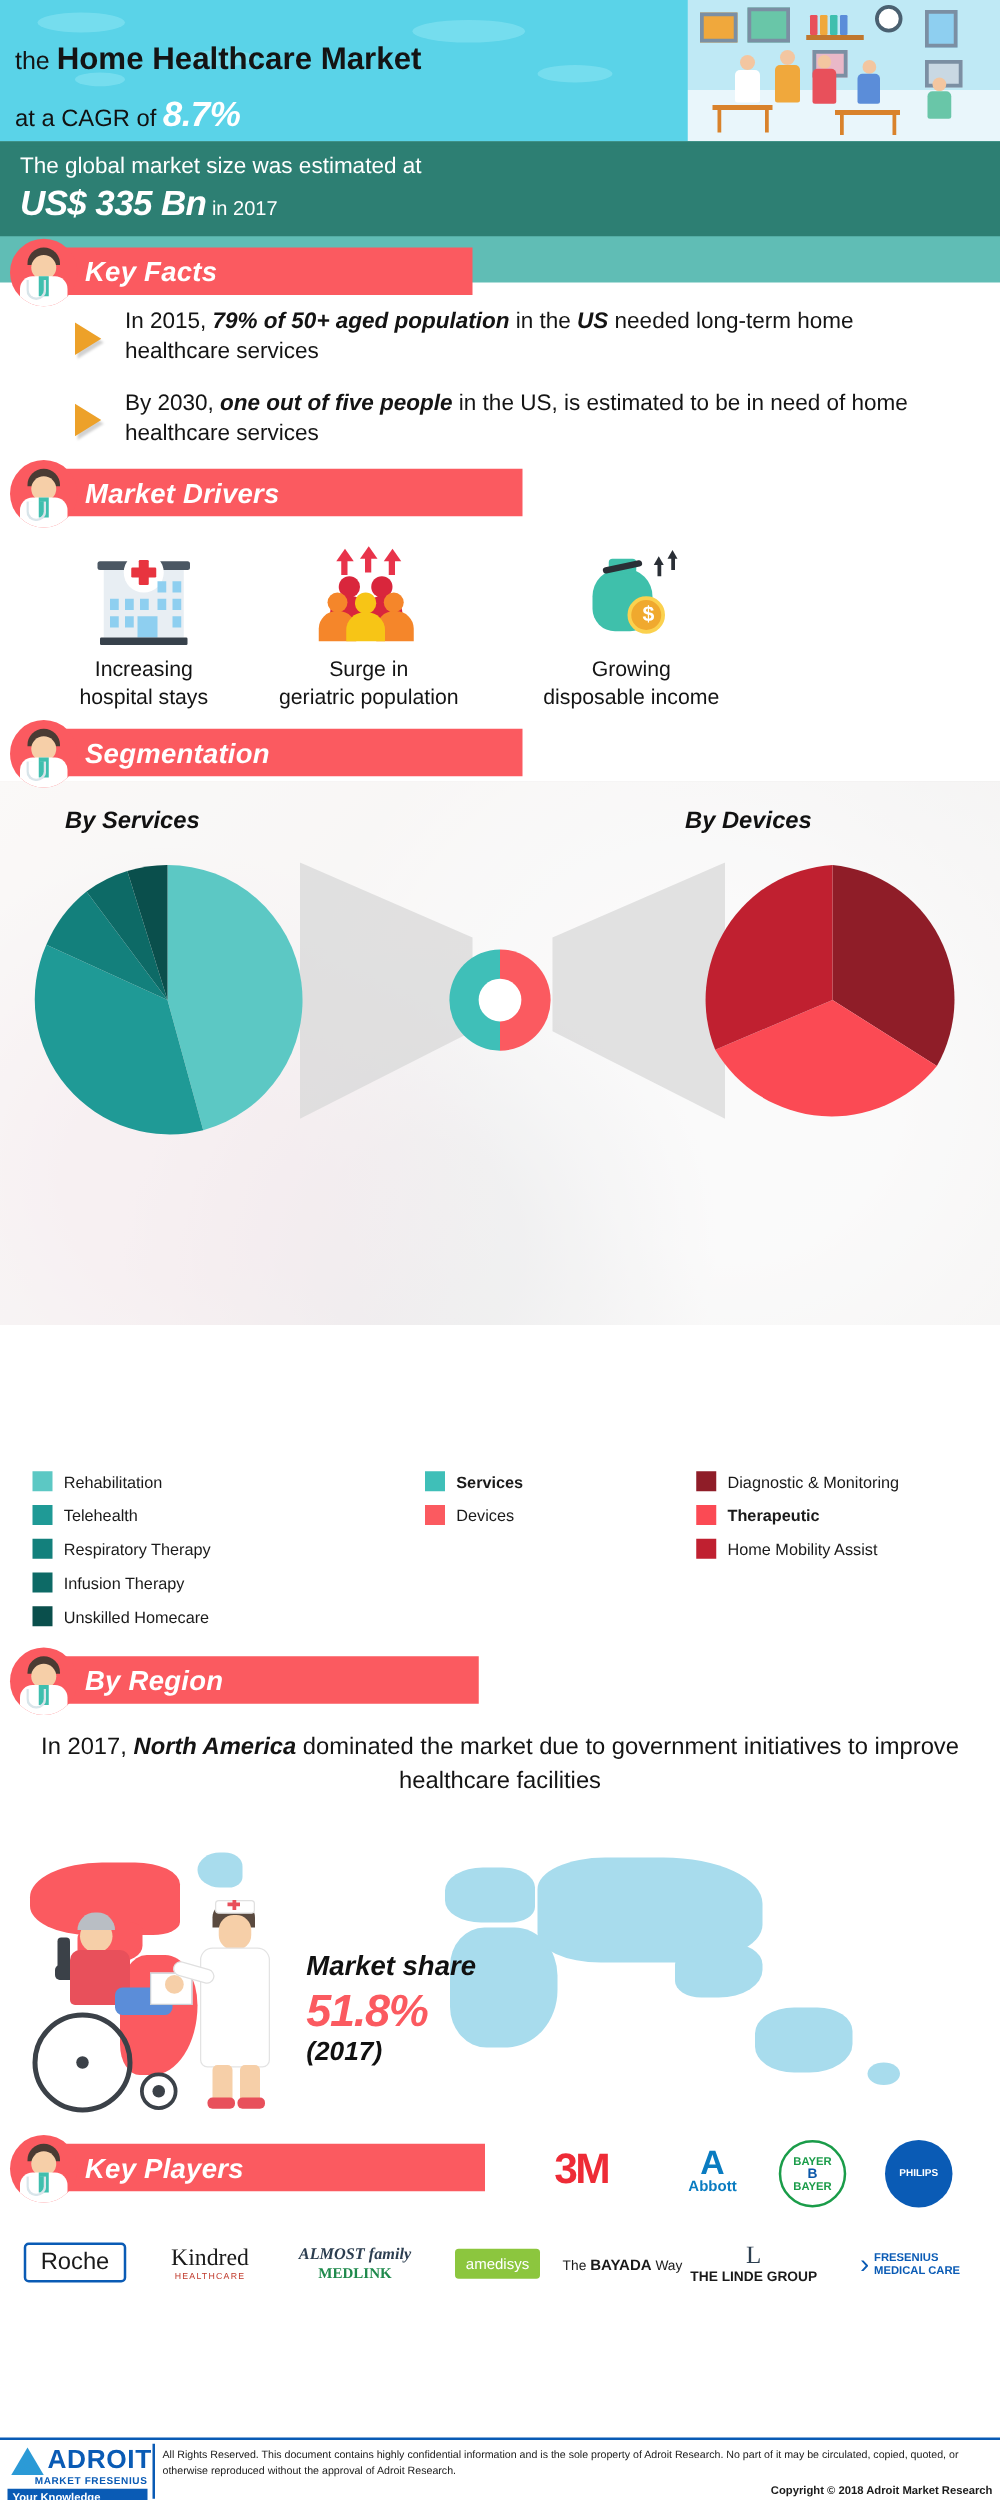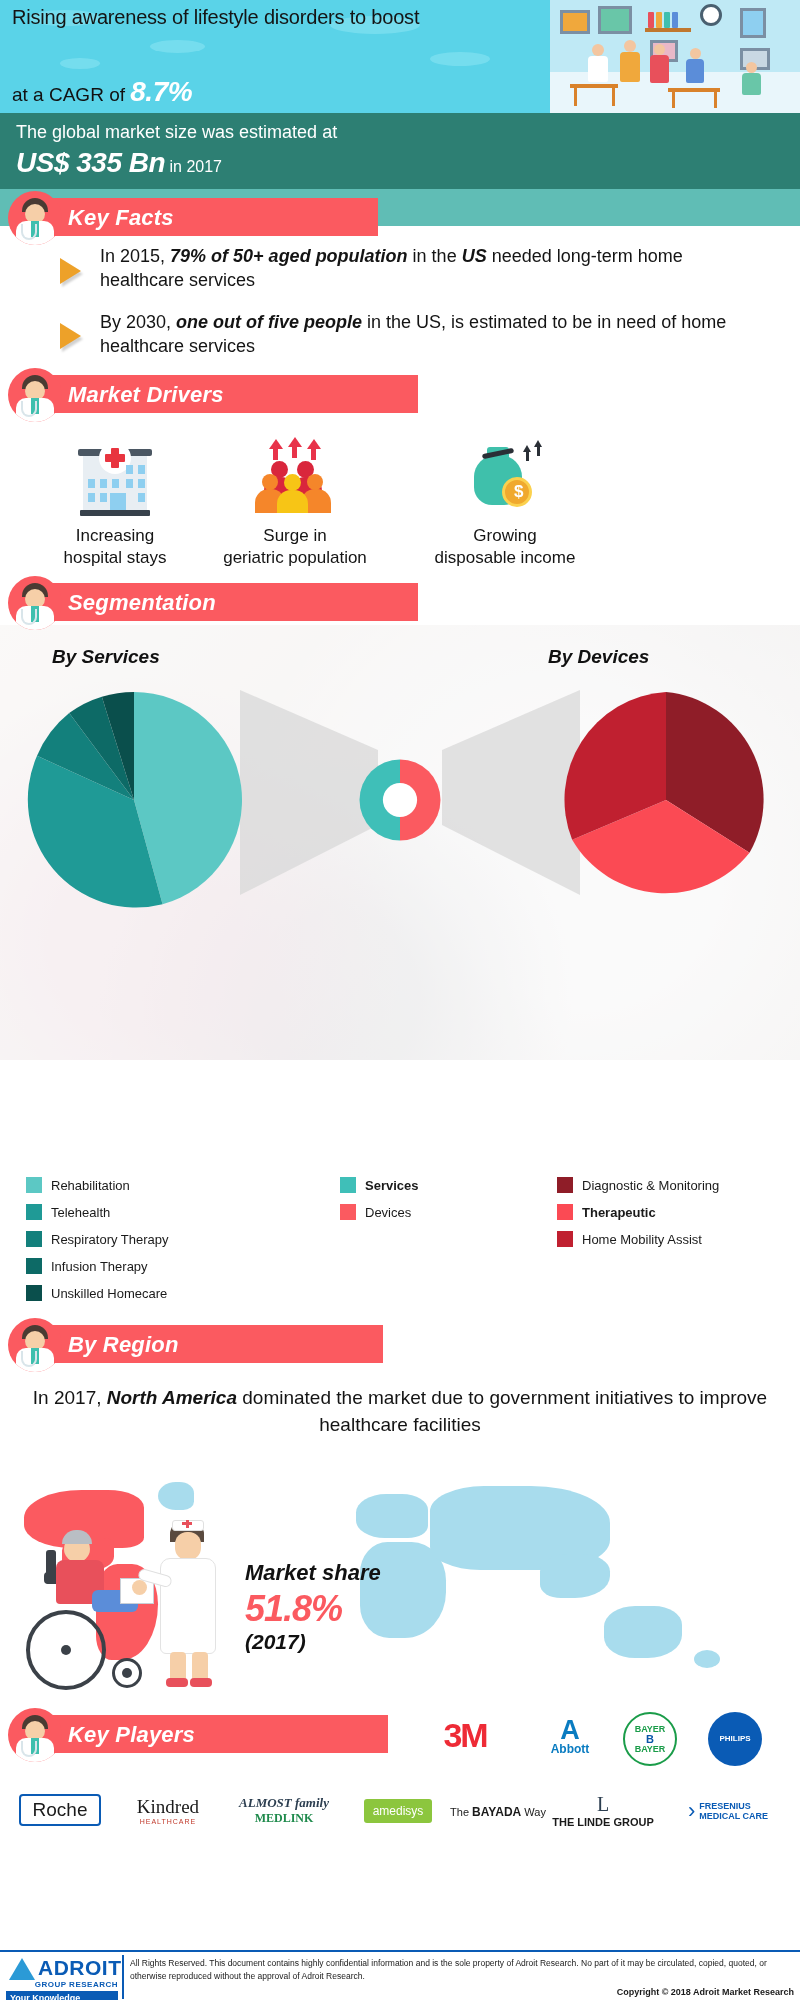--- a/index.html
+++ b/index.html
@@ -247,21 +247,23 @@
     <div class="head" style="left:196px;top:62px;width:11px;height:11px;"></div>
     <div class="body" style="left:192px;top:73px;width:19px;height:22px;background:#69c6a8;position:absolute;"></div>
     <div class="tbl" style="left:20px;top:84px;width:48px;"></div>
     <div class="leg" style="left:24px;top:88px;height:18px;"></div>
     <div class="leg" style="left:62px;top:88px;height:18px;"></div>
     <div class="tbl" style="left:118px;top:88px;width:52px;"></div>
     <div class="leg" style="left:122px;top:92px;height:16px;"></div>
     <div class="leg" style="left:164px;top:92px;height:16px;"></div>
   </div>
 
-  <div class="hdr-line1">Rising awareness of lifestyle disorders to boost</div>
+  <div class="hdr-line2">
+    <span>the </span><b>Home Healthcare Market</b>
+  </div>
   <div class="hdr-line3">
     <span>at a CAGR of </span><span class="pct">8.7%</span>
   </div>
 
   <div class="teal-strip"></div>
   <div class="teal-inner"></div>
   <div class="ts-l1">The global market size was estimated at</div>
   <div class="ts-l2">
     <span class="big">US$ 335 Bn</span><span> in 2017</span>
   </div>
@@ -587,19 +589,19 @@
     </div>
   </div>
 </div>
 
 <div class="ftr">
   <div class="ftr-logo">
     <div style="position:relative;height:24px;">
       <div class="ftr-tri"></div>
       <div class="ad" style="margin-left:32px;">ADROIT</div>
     </div>
-    <div class="mr">GROUP RESEARCH</div>
+    <div class="mr">MARKET FRESENIUS</div>
     <div class="kp">Your Knowledge Partner</div>
   </div>
   <div class="ftr-div"></div>
   <div class="ftr-txt">All Rights Reserved. This document contains highly confidential information and is the sole property of Adroit Research. No part of it may be circulated, copied, quoted, or otherwise reproduced without the approval of Adroit Research.</div>
   <div class="ftr-cp">Copyright © 2018 Adroit Market Research</div>
 </div>
 
 </body></html>

